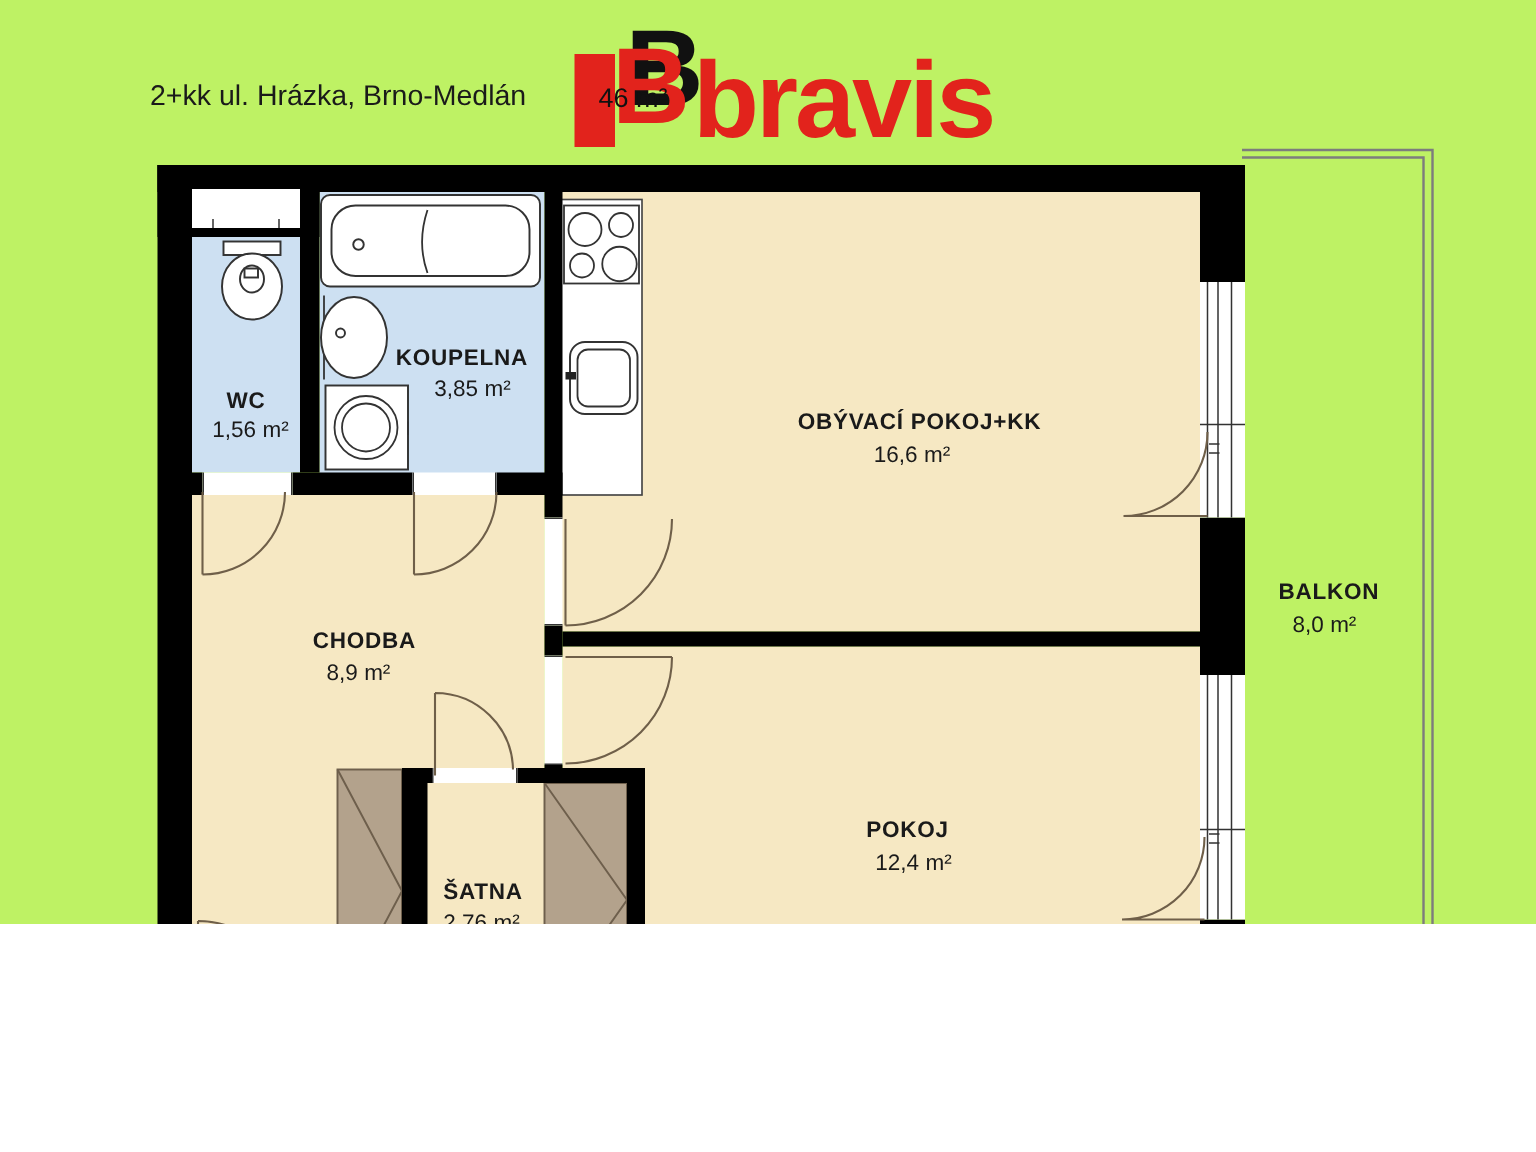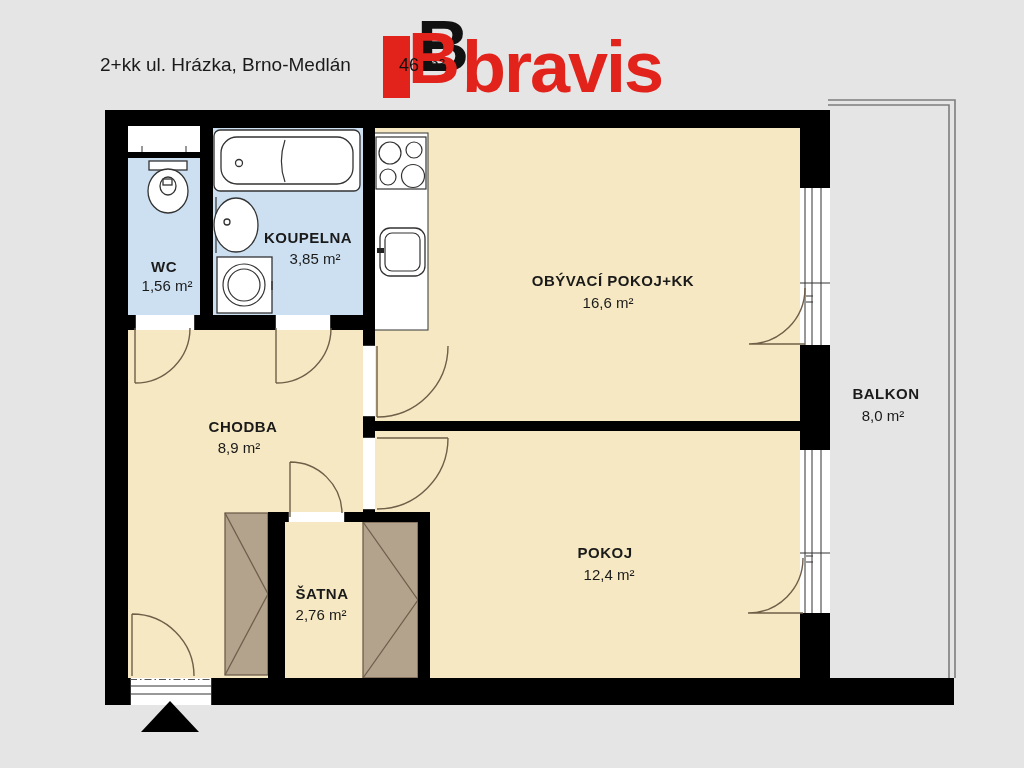--- a/index.html
+++ b/index.html
@@ -1,16 +1,16 @@
 <!DOCTYPE html>
 <html><head>
 <meta charset="utf-8">
 <style>
   html,body{margin:0;padding:0;background:#fff;}
-  #canvas{position:relative;width:1024px;height:768px;background:#e5e5e5;overflow:hidden;
+  #canvas{position:relative;width:1024px;height:616px;background:#bef264;overflow:hidden;
           font-family:"Liberation Sans",sans-serif;}
   
   .title{position:absolute;left:100px;top:54px;font-size:19px;color:#1a1a1a;white-space:nowrap;z-index:1;}
   .area-frag{position:absolute;left:399px;top:55px;font-size:18px;color:#111;z-index:5;white-space:nowrap;}
   .logo{position:absolute;left:0;top:0;z-index:2;}
   .logo-bar{position:absolute;left:383px;top:36px;width:27px;height:62px;}
   .logo-b{position:absolute;font-weight:bold;font-size:72px;line-height:0.9;z-index:2;
           font-family:"Liberation Sans",sans-serif;}
   .logo-b.black{left:417px;top:14px;color:#111;}
   .logo-b.red{left:408px;top:26px;}

